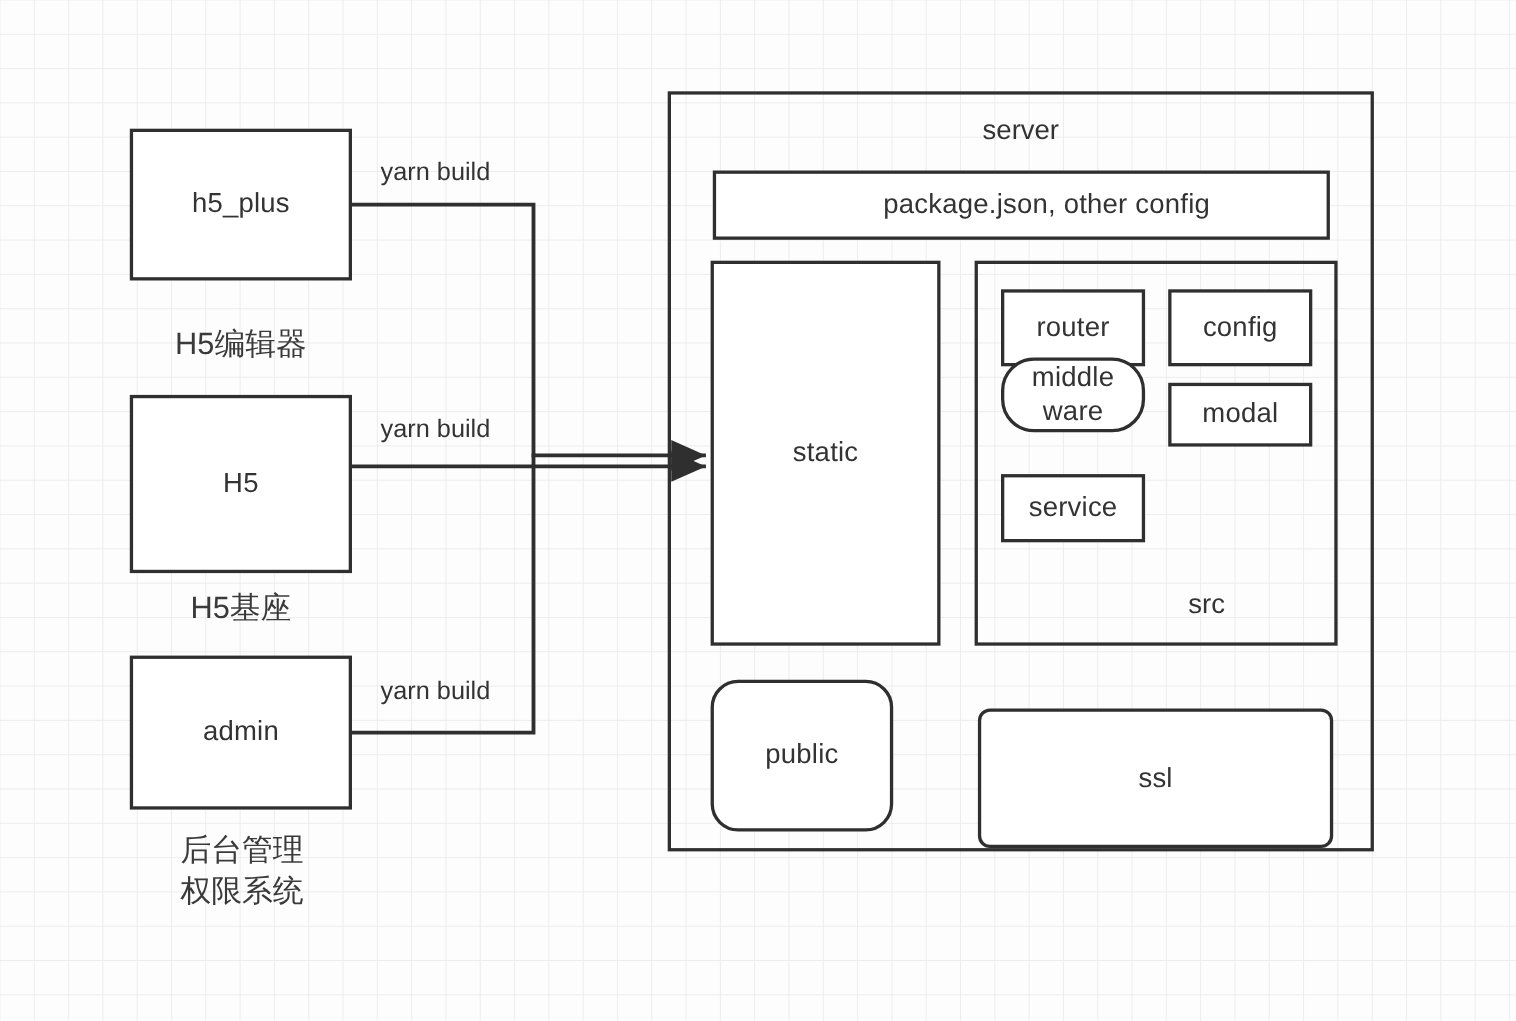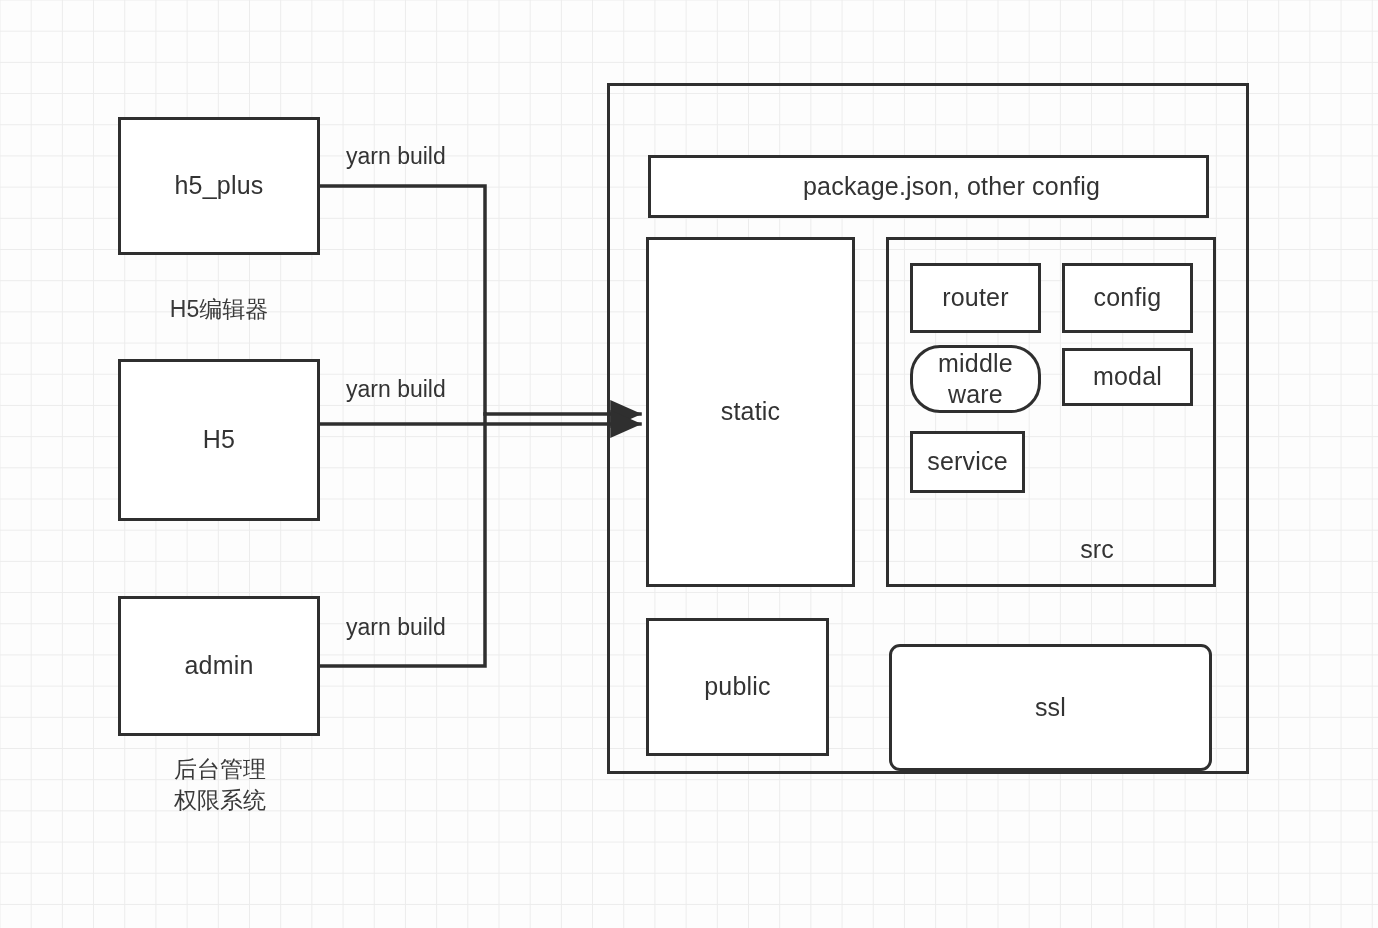--- a/index.html
+++ b/index.html
@@ -39,21 +39,21 @@
     letter-spacing: 0.2px;
   }
   .container-box {
     background: transparent;
     align-items: flex-start;
     justify-content: center;
   }
   .caption {
     position: absolute;
     color: #3a3a3a;
-    font-size: 23px;
+    font-size: 28px;
     line-height: 1.33;
     text-align: center;
     white-space: pre-line;
   }
   .edge-label {
     position: absolute;
     color: #333333;
     font-size: 23px;
     white-space: nowrap;
   }
@@ -94,64 +94,66 @@
 
   <div class="box" style="left:118px; top:117px; width:202px; height:138px;">
     <span>h5_plus</span>
   </div>
   <div class="caption" style="left:118px; top:294px; width:202px;">H5编辑器</div>
   <div class="edge-label" style="left:346px; top:143px;">yarn build</div>
 
   <div class="box" style="left:118px; top:359px; width:202px; height:162px;">
     <span>H5</span>
   </div>
+  <div class="caption" style="left:118px; top:534px; width:202px;">H5基座</div>
   <div class="edge-label" style="left:346px; top:376px;">yarn build</div>
 
   <div class="box" style="left:118px; top:596px; width:202px; height:140px;">
     <span>admin</span>
   </div>
   <div class="caption" style="left:118px; top:754px; width:204px;">后台管理
 权限系统</div>
   <div class="edge-label" style="left:346px; top:614px;">yarn build</div>
 
   <div class="box container-box" style="left:607px; top:83px; width:642px; height:691px;"></div>
 
+  <div class="group-title" style="left:607px; top:104px; width:642px;">server</div>
 
   <div class="box" style="left:648px; top:155px; width:561px; height:63px;padding-left:46px;">
     <span>package.json, other config</span>
   </div>
 
   <div class="box" style="left:646px; top:237px; width:209px; height:350px;">
     <span>static</span>
   </div>
 
   <div class="box container-box" style="left:886px; top:237px; width:330px; height:350px;"></div>
 
   <div class="box" style="left:1062px; top:263px; width:131px; height:70px;">
     <span>config</span>
   </div>
   <div class="box" style="left:910px; top:263px; width:131px; height:70px;">
     <span>router</span>
   </div>
 
-  <div class="box" style="left:910px; top:345px; width:131px; height:68px;border-radius:30px;">
+  <div class="box" style="left:910px; top:325px; width:131px; height:68px;border-radius:30px;">
     <span style="white-space: pre-line;">middle
 ware</span>
   </div>
   <div class="box" style="left:1062px; top:348px; width:131px; height:58px;text-align:center;">
     <span>modal</span>
   </div>
 
-  <div class="box" style="left:910px; top:431px; width:115px; height:62px;">
+  <div class="box" style="left:910px; top:431px; width:131px; height:62px;">
     <span>service</span>
   </div>
 
   <div class="group-title" style="left:886px; top:535px; width:330px;padding-left:46px;">src</div>
 
-  <div class="box" style="left:646px; top:618px; width:183px; height:138px;">
+  <div class="box" style="left:646px; top:618px; width:166px; height:138px;border-radius:25px;">
     <span>public</span>
   </div>
   <div class="box" style="left:889px; top:644px; width:323px; height:127px;border-radius:11px;">
     <span>ssl</span>
   </div>
 
 
 </div>
 
 </body></html>

